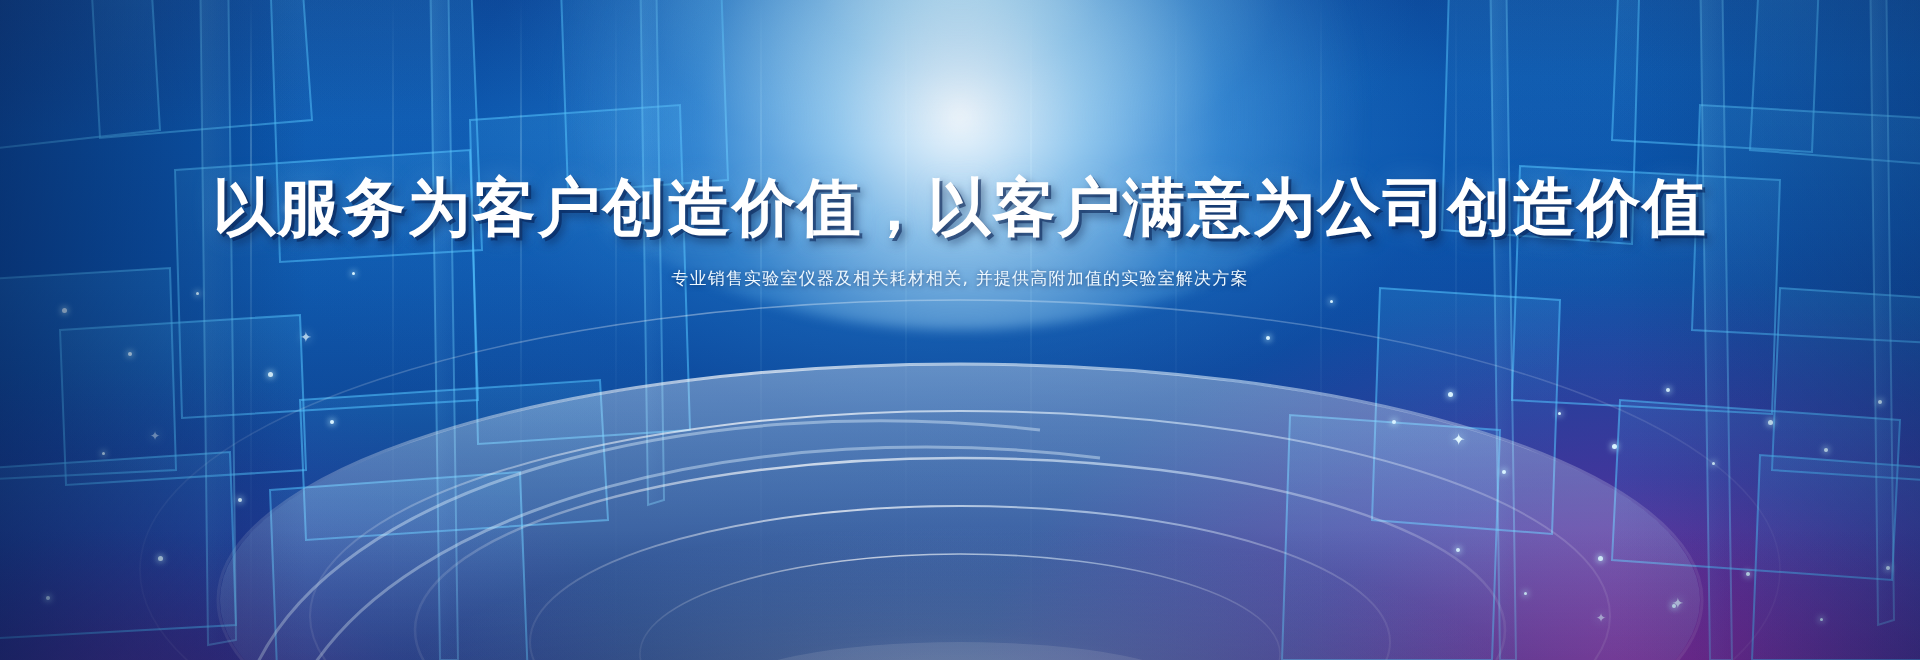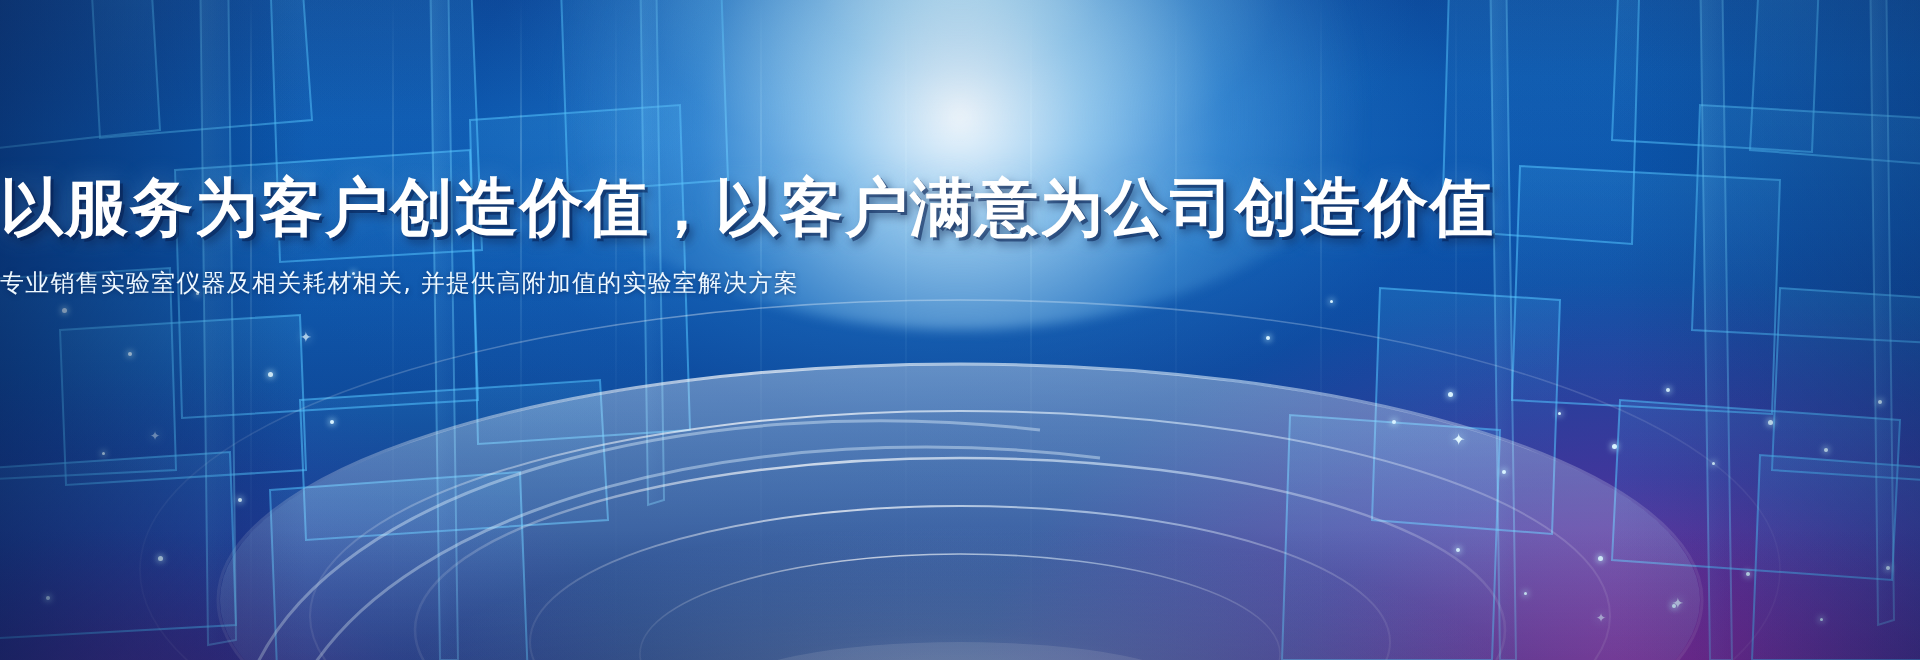--- a/index.html
+++ b/index.html
@@ -49,39 +49,39 @@
     position:absolute; left:50%; top:-230px; transform:translateX(-50%);
     width:900px; height:560px; border-radius:50%;
     background:radial-gradient(circle at 50% 62%, rgba(255,255,255,.92) 0%, rgba(205,240,255,.62) 22%, rgba(120,200,250,.28) 46%, rgba(40,140,225,0) 72%);
     filter:blur(6px);
     pointer-events:none;
   }
 
   
   .copy {
     position:absolute; left:0; right:0; top:176px;
-    text-align:left; z-index:6;
+    text-align:center; z-index:6;
   }
   .headline {
     font-family:"DejaVu Sans","Liberation Sans",sans-serif;
     font-weight:bold;
     font-size:63px;
     line-height:1.0;
     letter-spacing:2px;
     color:#ffffff;
     text-shadow:
       3px 3px 0 rgba(6,30,80,.55),
       5px 6px 10px rgba(4,22,64,.55),
       0 0 26px rgba(150,215,255,.30);
     white-space:nowrap;
   }
   .subtitle {
     margin-top:28px;
     font-family:"DejaVu Sans","Liberation Sans",sans-serif;
-    font-size:24px;
+    font-size:17px;
     font-weight:normal;
     letter-spacing:1.2px;
     color:#eef8ff;
     text-shadow:0 1px 5px rgba(6,30,80,.65);
     white-space:nowrap;
   }
 
   
   .vignette {
     position:absolute; inset:0; pointer-events:none;

